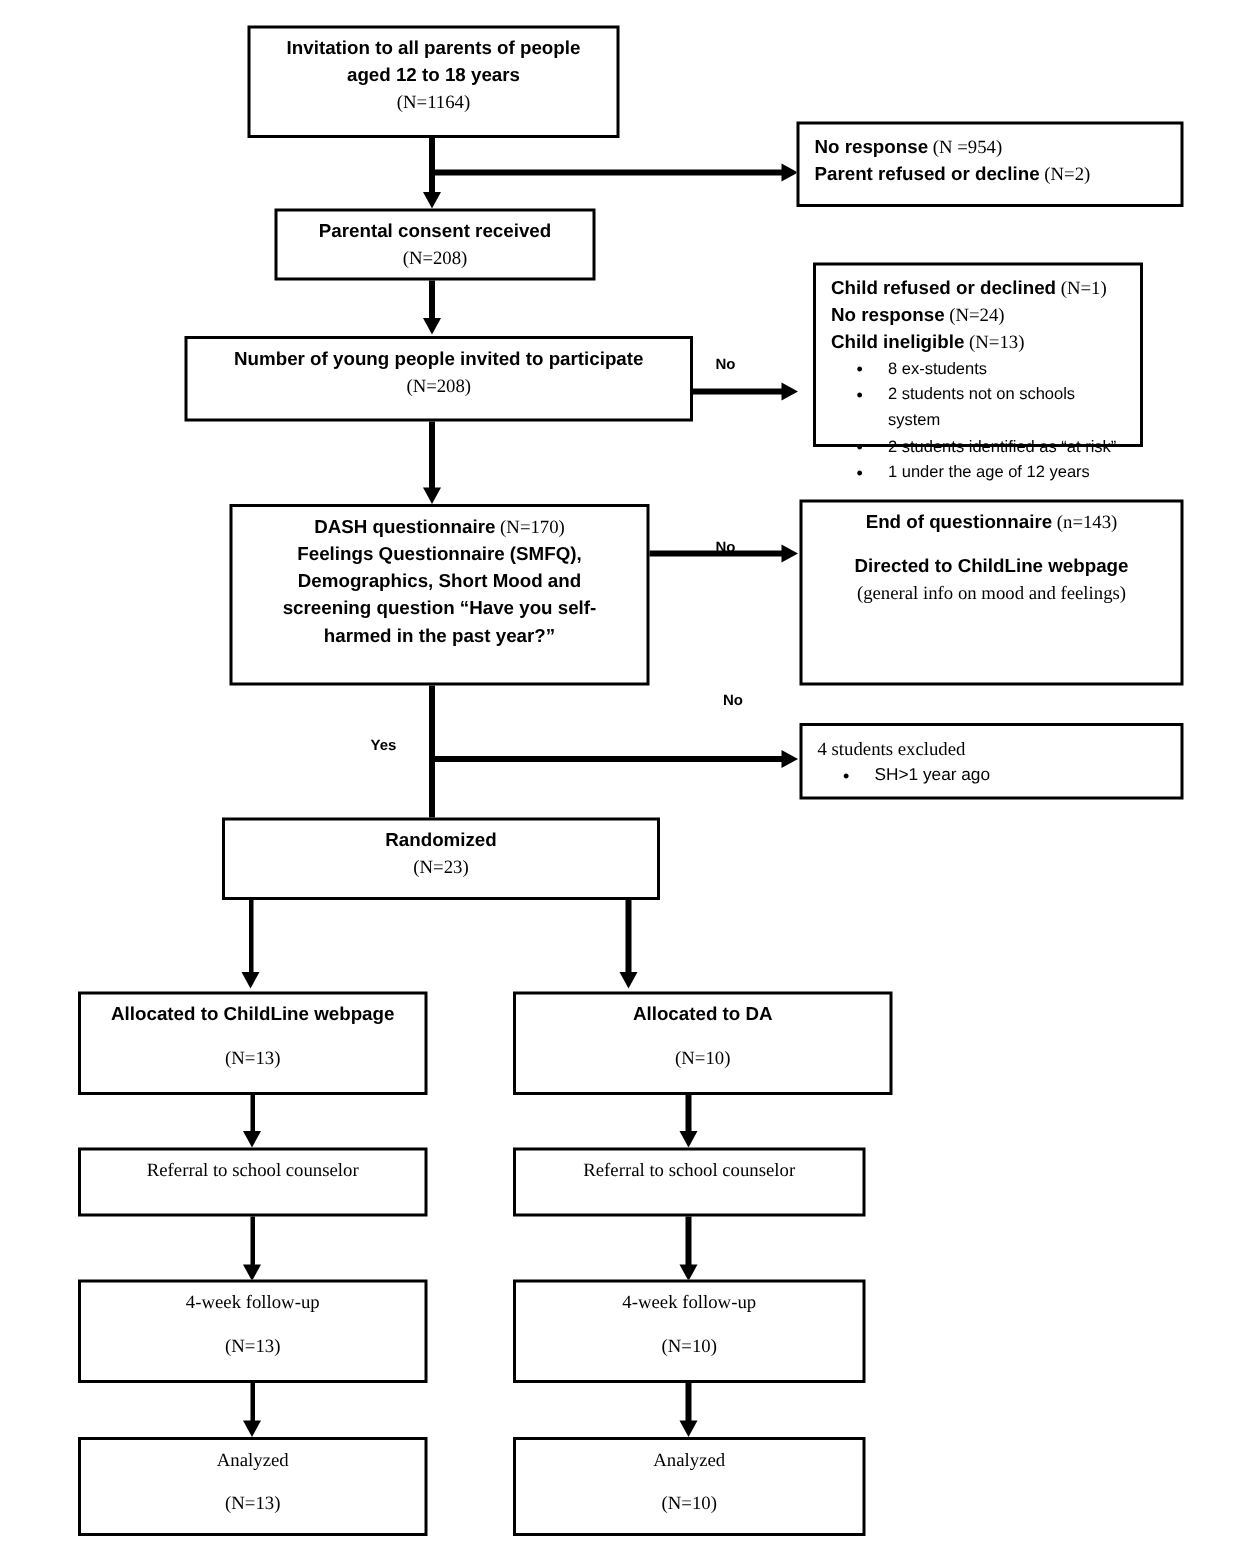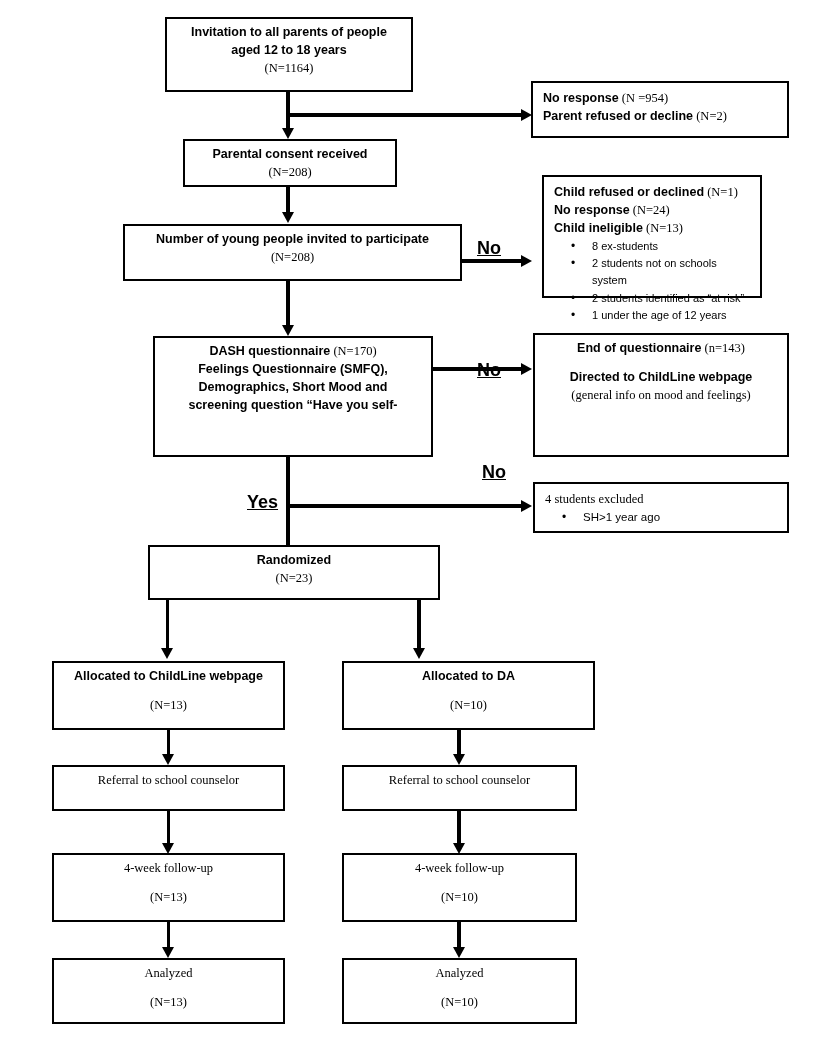--- a/index.html
+++ b/index.html
@@ -71,24 +71,23 @@
   }
   .arrow-right {
     position: absolute;
     width: 0; height: 0;
     border-top: 6px solid transparent;
     border-bottom: 6px solid transparent;
     border-left: 11px solid #000;
   }
   .edge-label {
     position: absolute;
-    font-size: 18px;
+    font-size: 10px;
     font-weight: bold;
     white-space: nowrap;
-    text-decoration: underline;
   }
 </style>
 </head>
 <body>
 
 <div id="canvas">
 
   <div class="box" style="left:165px; top:17px; width:248px; height:75px;">
     <span class="ln b">Invitation to all parents of people</span>
     <span class="ln b">aged 12 to 18 years</span>
@@ -136,20 +135,21 @@
   </div>
 
   <div class="vline" style="left:286px; top:281px; width:4px; height:46px;"></div>
   <div class="arrow-down" style="left:282px; top:325px;"></div>
 
   <div class="box" style="left:153px; top:336px; width:280px; height:121px;">
     <span class="ln"><b>DASH questionnaire</b><span class="reg"> (N=170)</span></span>
     <span class="ln b">Feelings Questionnaire (SMFQ),</span>
     <span class="ln b">Demographics, Short Mood and</span>
     <span class="ln b">screening question “Have you self-</span>
+    <span class="ln b">harmed in the past year?”</span>
   </div>
 
   <div class="hline" style="left:433px; top:367px; width:92px; height:4px;"></div>
   <div class="arrow-right" style="left:521px; top:363px;"></div>
   <div class="edge-label" style="left:477px; top:360px;">No</div>
 
   <div class="box" style="left:533px; top:333px; width:256px; height:124px;">
     <span class="ln"><b>End of questionnaire</b><span class="reg"> (n=143)</span></span>
     <span class="gap"></span>
     <span class="ln b">Directed to ChildLine webpage</span>

